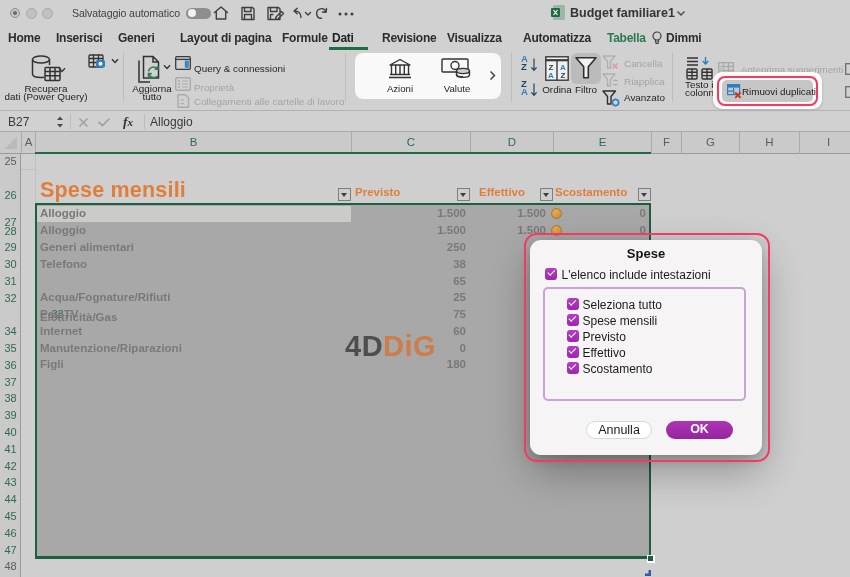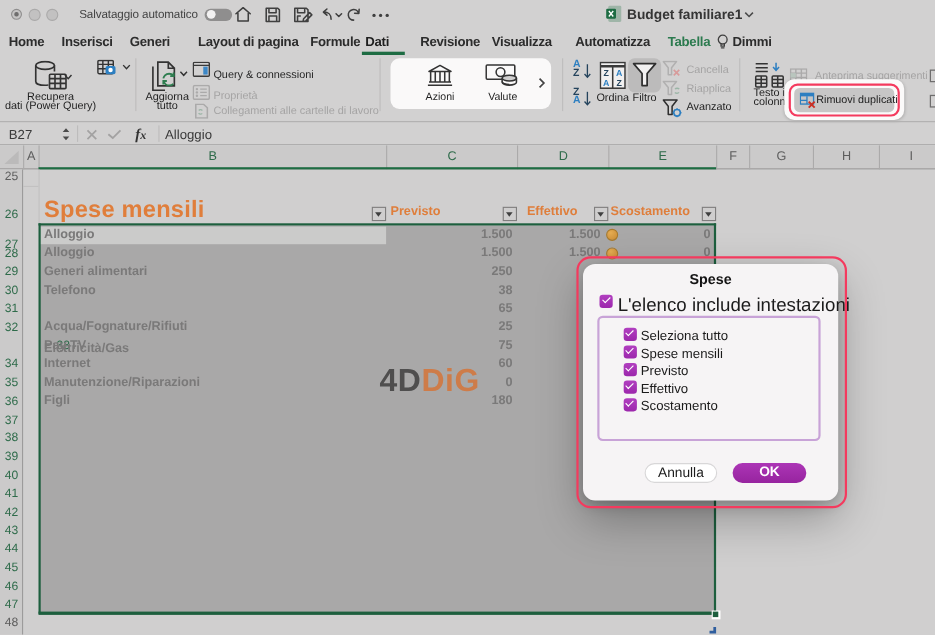--- a/index.html
+++ b/index.html
@@ -390,21 +390,21 @@
   <div class="cnum" style="left:366px;width:100px;top:209.6px;">0</div>
   <div class="cellt" style="left:40px;top:226.4px;">Figli</div>
   <div class="cnum" style="left:366px;width:100px;top:226.4px;">180</div>
 </div>
 
 <div class="abs" id="dialog" style="left:0;top:0;">
   <div class="abs" style="left:530px;top:240px;width:232px;height:215px;background:#F6F4F5;border-radius:11px;box-shadow:0 16px 42px rgba(0,0,0,0.30),0 4px 12px rgba(0,0,0,0.18);"></div>
   <div class="abs" style="left:530px;top:240px;width:232px;text-align:center;font-size:13px;font-weight:700;color:#141414;padding-top:6px;">Spese</div>
 
   <div class="abs cb" style="left:545px;top:267.5px;"></div>
-  <div class="abs" style="left:561.5px;top:268px;font-size:17px;color:#1B1B1B;">L'elenco include intestazioni</div>
+  <div class="abs" style="left:561.5px;top:268px;font-size:12px;color:#1B1B1B;">L'elenco include intestazioni</div>
 
   <div class="abs" style="left:543px;top:287px;width:202.5px;height:113.5px;border:2.5px solid #C8A3D7;border-radius:5px;box-sizing:border-box;"></div>
   <div class="abs cb" style="left:566.5px;top:297.5px;"></div>
   <div class="abs" style="left:582.5px;top:297.5px;font-size:12px;color:#1B1B1B;">Seleziona tutto</div>
   <div class="abs cb" style="left:566.5px;top:313.5px;"></div>
   <div class="abs" style="left:582.5px;top:313.5px;font-size:12px;color:#1B1B1B;">Spese mensili</div>
   <div class="abs cb" style="left:566.5px;top:329.5px;"></div>
   <div class="abs" style="left:582.5px;top:329.5px;font-size:12px;color:#1B1B1B;">Previsto</div>
   <div class="abs cb" style="left:566.5px;top:345.5px;"></div>
   <div class="abs" style="left:582.5px;top:345.5px;font-size:12px;color:#1B1B1B;">Effettivo</div>

